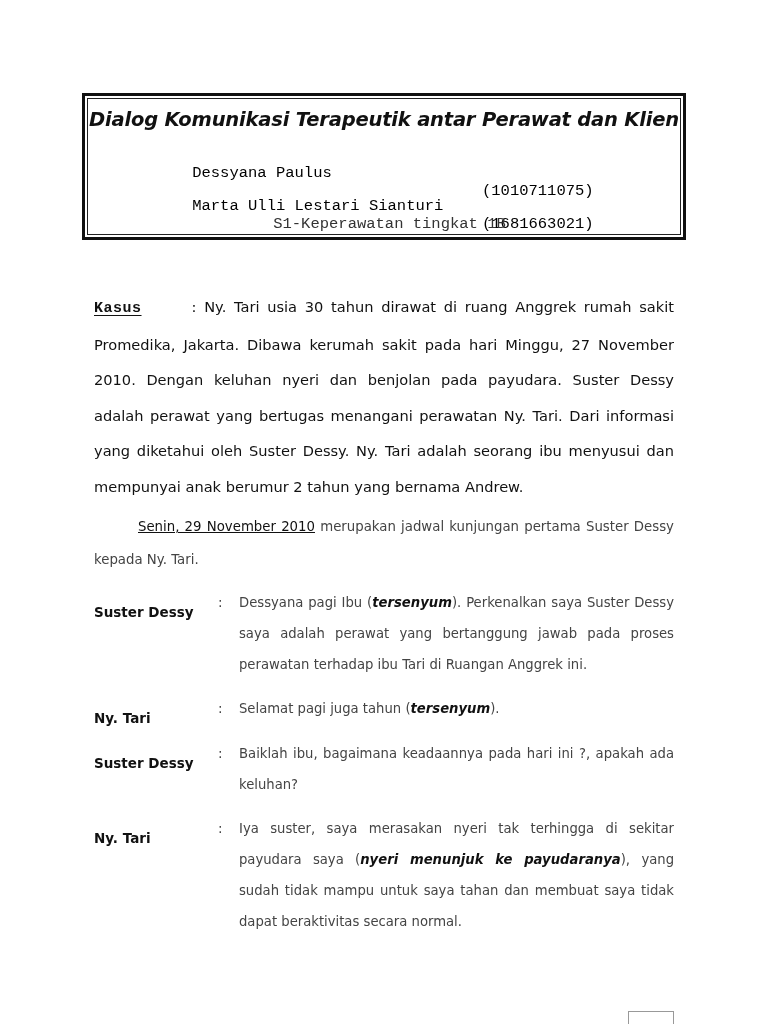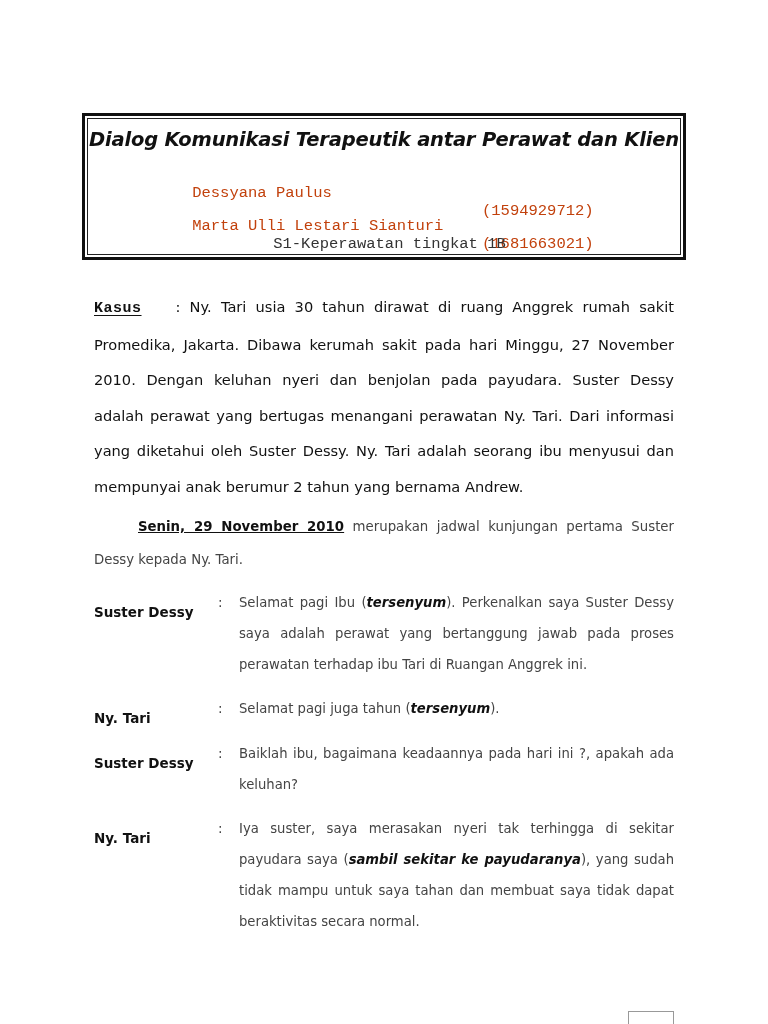--- a/index.html
+++ b/index.html
@@ -15,21 +15,20 @@
       color: #111;
       font-family: "DejaVu Sans", sans-serif;
     }
     .title-box {
       position: absolute;
       left: 82px;
       top: 93px;
       width: 598px;
       height: 141px;
       border: 3px solid #111;
-      margin-top: 20px;
     }
     .title-box-inner {
       position: absolute;
       left: 2px; top: 2px; right: 2px; bottom: 2px;
       border: 1px solid #222;
     }
     .doc-title {
       position: absolute;
       left: 0; right: 0;
       top: 12px;
@@ -40,21 +39,21 @@
       font-size: 19.5px;
       letter-spacing: -0.2px;
       color: #111;
       white-space: nowrap;
     }
     .author-row {
       position: absolute;
       left: 70px;
       font-family: "Liberation Mono", monospace;
       font-size: 15.5px;
-      color: #c2410c;
+      color: #000000;
       white-space: pre;
     }
     .author-row .nim {
       position: absolute;
       left: 327px;
     }
     .author-1 { top: 50px; }
     .author-2 { top: 83px; text-align: center; }
     .class-line {
       position: absolute;
@@ -79,37 +78,37 @@
       text-align-last: left;
       color: #111;
     }
     .case-label {
       font-family: "Liberation Mono", monospace;
       font-weight: bold;
       text-decoration: underline;
       text-underline-offset: 3px;
       font-size: 15px;
       letter-spacing: 0.5px;
-      margin-right: 34px;
+      margin-right: 50px;
     }
 
     .intro-para {
       position: absolute;
       left: 94px;
       top: 510px;
       width: 580px;
       font-family: "DejaVu Sans", sans-serif;
       font-size: 13.3px;
       line-height: 33px;
       text-align: justify;
       text-indent: 44px;
       color: #444;
     }
     .intro-date {
-      font-weight: bold;
+      font-weight: normal;
       text-decoration: underline;
       color: #111;
     }
 
     .dialog {
       position: absolute;
       left: 94px;
       width: 580px;
     }
     .speaker {
@@ -158,50 +157,50 @@
     }
   </style>
 </head>
 <body>
 
 <div class="title-box">
   <div class="title-box-inner"></div>
   <div class="doc-title">Dialog Komunikasi Terapeutik antar Perawat dan Klien</div>
   <div class="author-row author-1">
     <span>Dessyana Paulus</span>
-    <span class="nim">(1594929712)</span>
+    <span class="nim">(1010711075)</span>
   </div>
   <div class="author-row author-2">
     <span>Marta Ulli Lestari Sianturi</span>
     <span class="nim">(1681663021)</span>
   </div>
   <div class="class-line">S1-Keperawatan tingkat 1B</div>
 </div>
 
 <div class="case-para"><span class="case-label">Kasus</span><span>: Ny. Tari usia 30 tahun dirawat di ruang Anggrek rumah sakit Promedika, Jakarta. Dibawa kerumah sakit pada hari Minggu, 27 November 2010. Dengan keluhan nyeri dan benjolan pada payudara. Suster Dessy adalah perawat yang bertugas menangani perawatan Ny. Tari. Dari informasi yang diketahui oleh Suster Dessy. Ny. Tari adalah seorang ibu menyusui dan mempunyai anak berumur 2 tahun yang bernama Andrew.</span></div>
 
 <div class="intro-para"><span class="intro-date">Senin, 29 November 2010</span><span> merupakan jadwal kunjungan pertama Suster Dessy kepada Ny. Tari.</span></div>
 
 <div class="dialog" style="top:587px;">
   <div class="speaker">Suster Dessy</div>
   <div class="colon">:</div>
-  <div class="utterance"><span>Selamat pagi Ibu (</span><b>tersenyum</b><span>). Perkenalkan saya Suster Dessy saya adalah perawat yang bertanggung jawab pada proses perawatan terhadap ibu Tari di Ruangan Anggrek ini.</span></div>
+  <div class="utterance"><span>Dessyana pagi Ibu (</span><b>tersenyum</b><span>). Perkenalkan saya Suster Dessy saya adalah perawat yang bertanggung jawab pada proses perawatan terhadap ibu Tari di Ruangan Anggrek ini.</span></div>
 </div>
 
 <div class="dialog" style="top:693px;">
   <div class="speaker">Ny. Tari</div>
   <div class="colon">:</div>
   <div class="utterance"><span>Selamat pagi juga tahun (</span><b>tersenyum</b><span>).</span></div>
 </div>
 
 <div class="dialog" style="top:738px;">
   <div class="speaker">Suster Dessy</div>
   <div class="colon">:</div>
   <div class="utterance"><span>Baiklah ibu, bagaimana keadaannya pada hari ini ?, apakah ada keluhan?</span><b></b><span></span></div>
 </div>
 
 <div class="dialog" style="top:813px;">
   <div class="speaker">Ny. Tari</div>
   <div class="colon">:</div>
-  <div class="utterance"><span>Iya suster, saya merasakan nyeri tak terhingga di sekitar payudara saya (</span><b>sambil sekitar ke payudaranya</b><span>), yang sudah tidak mampu untuk saya tahan dan membuat saya tidak dapat beraktivitas secara normal.</span></div>
+  <div class="utterance"><span>Iya suster, saya merasakan nyeri tak terhingga di sekitar payudara saya (</span><b>nyeri menunjuk ke payudaranya</b><span>), yang sudah tidak mampu untuk saya tahan dan membuat saya tidak dapat beraktivitas secara normal.</span></div>
 </div>
 
 <div class="page-box"></div>
 
 </body></html>

